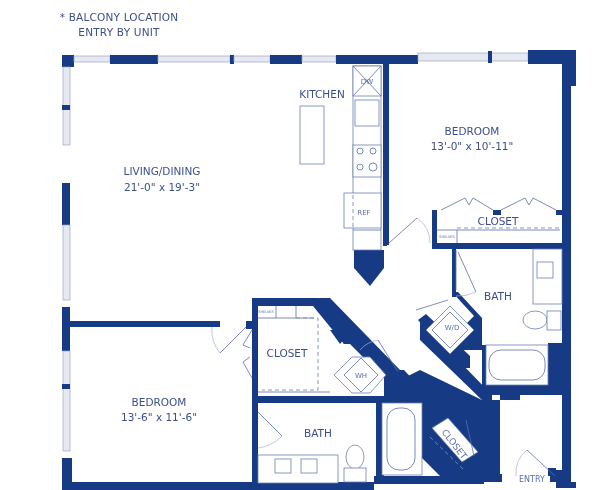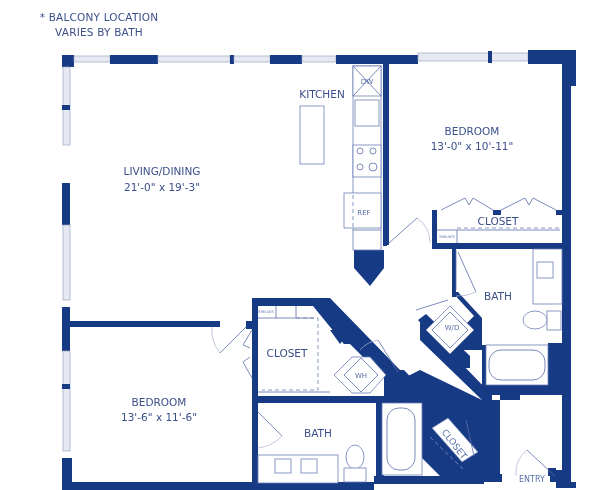--- a/index.html
+++ b/index.html
@@ -1,36 +1,36 @@
 <!DOCTYPE html>
 <html><head>
   <meta charset="utf-8">
   <style>
     html, body { margin: 0; padding: 0; background: #ffffff; }
     body { width: 600px; height: 490px; position: relative; overflow: hidden; font-family: "DejaVu Sans", sans-serif; }
-    .note { position: absolute; left: 24px; top: 10px; width: 150px; text-align: center; color: #3b4f8a; font-size: 10.5px; line-height: 15px; letter-spacing: 0.2px; }
+    .note { position: absolute; left: 44px; top: 10px; width: 150px; text-align: center; color: #3b4f8a; font-size: 10.5px; line-height: 15px; letter-spacing: 0.2px; }
     svg { position: absolute; left: 0; top: 0; }
     .wall { fill: #173a85; }
     .thin { fill: none; stroke: #5a6fa8; stroke-width: 0.8; }
     .fix { fill: #ffffff; stroke: #6b7fb3; stroke-width: 0.8; }
     .win { fill: #e6e9f2; stroke: #9aa6c6; stroke-width: 0.7; }
     .dash { fill: none; stroke: #7a8cbc; stroke-width: 0.9; stroke-dasharray: 4 3; }
     .arc { fill: none; stroke: #a7b2d0; stroke-width: 0.7; }
     .lbl { font-family: "DejaVu Sans", sans-serif; fill: #3b4f8a; }
     .room-name { font-size: 10.5px; }
     .room-dim { font-size: 10.5px; }
     .tiny { font-size: 7px; fill: #5a6fa8; }
     .micro { font-size: 3.5px; fill: #5a6fa8; }
   </style>
 </head>
 <body>
 
 <div class="note">
   <div>* BALCONY LOCATION</div>
-  <div>VARIES BY BATH</div>
+  <div>ENTRY BY UNIT</div>
 </div>
 
 <svg width="600" height="490" viewBox="0 0 600 490">
 
   <g>
 
     <rect class="wall" x="62" y="55" width="12" height="12"></rect>
 
     <rect class="win" x="74" y="56" width="36" height="6"></rect>
     <rect class="wall" x="110" y="55" width="48" height="9"></rect>

